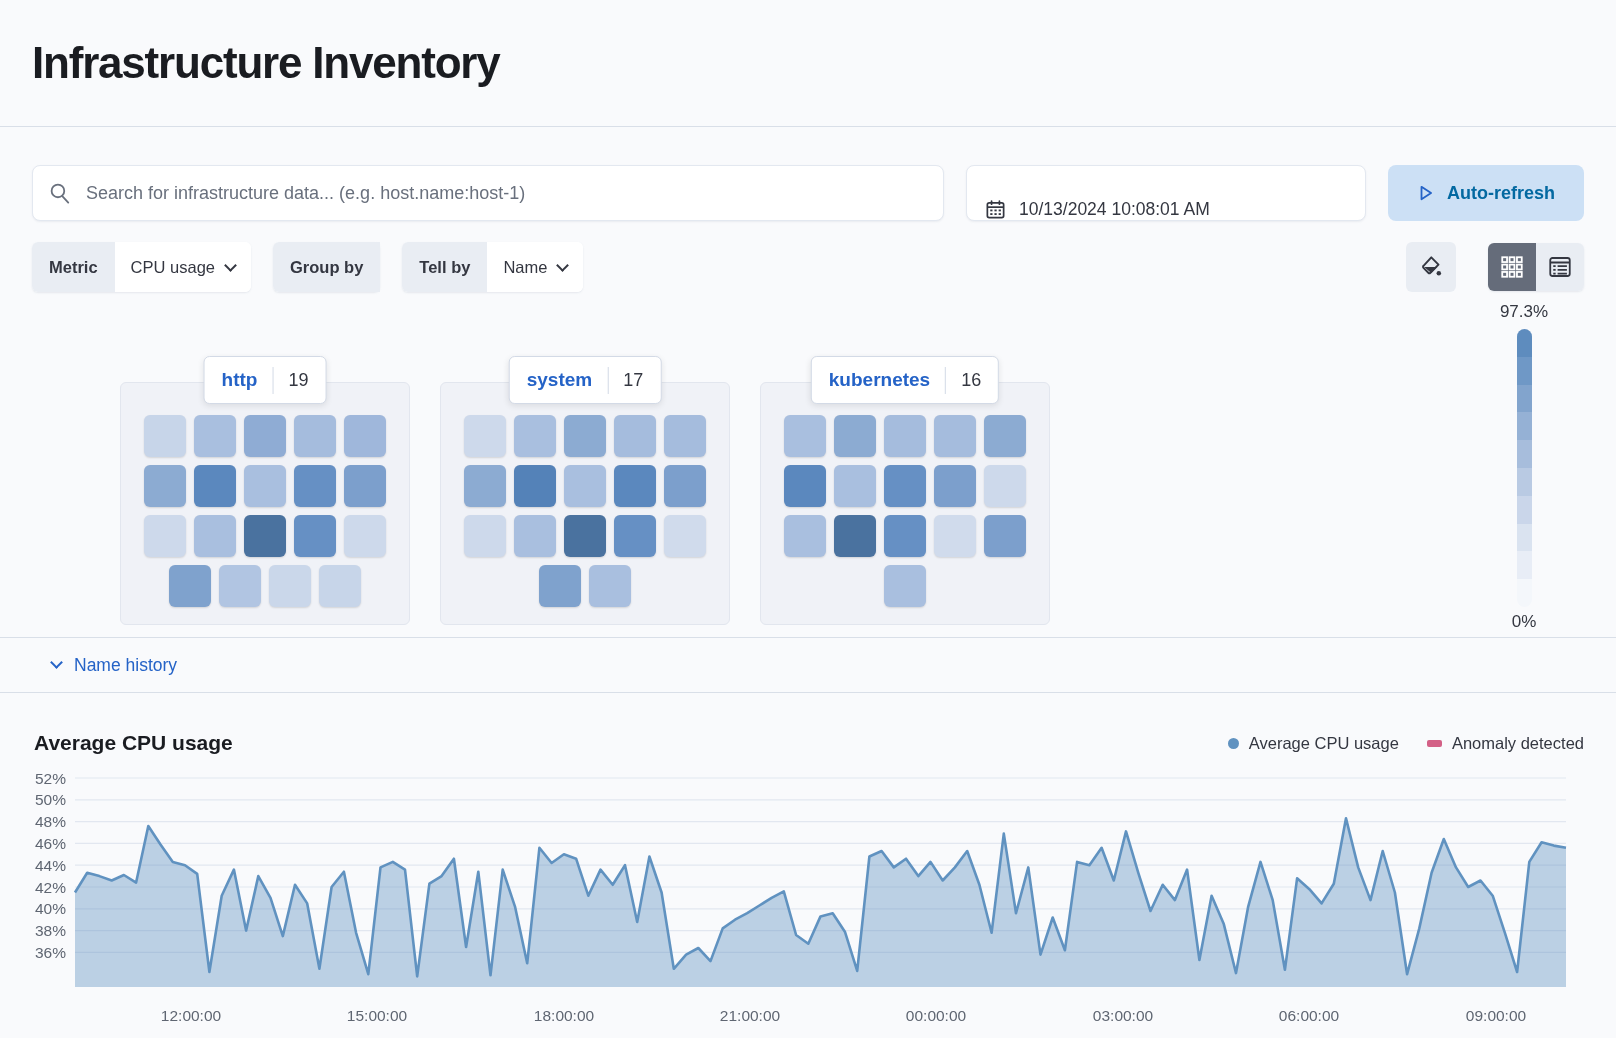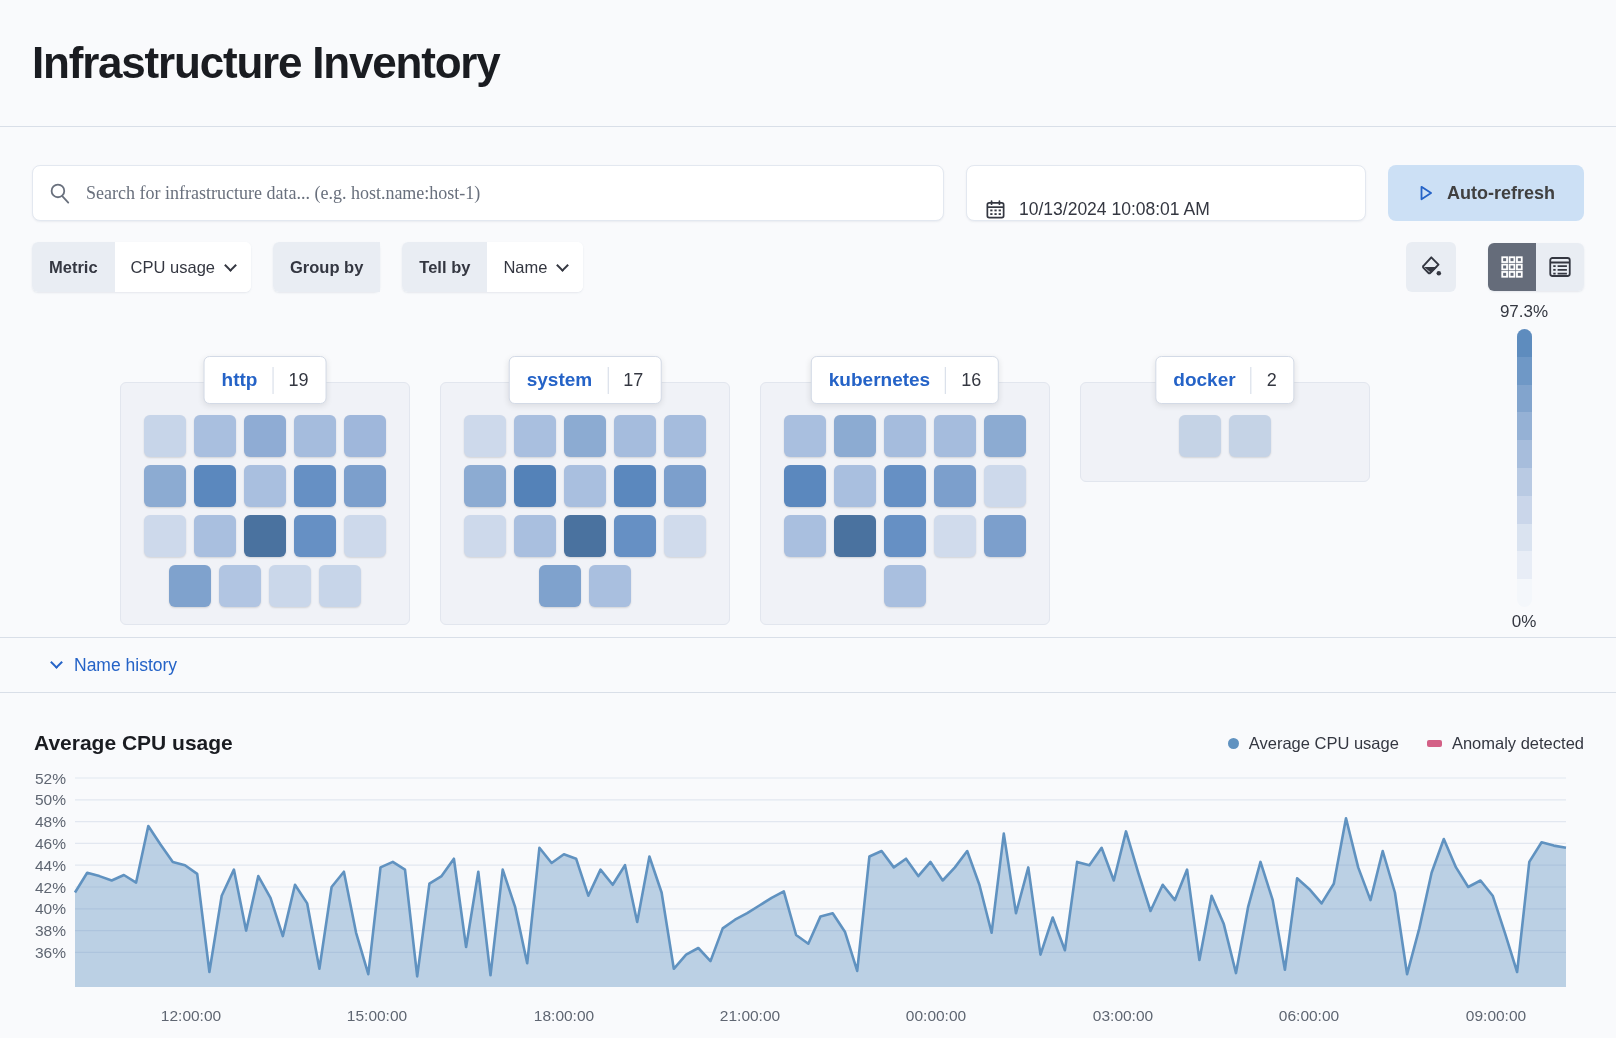--- a/index.html
+++ b/index.html
@@ -18,27 +18,27 @@
     height:56px; padding:0 26px; display:inline-flex; align-items:center; gap:12px;
     font-size:18px; font-weight:700; font-family:inherit; cursor:pointer; }
   .view-btn { background:#E9EDF3; color:#343741; border:none; border-radius:8px;
     height:56px; padding:0 20px; display:inline-flex; align-items:center; gap:14px;
     font-size:18px; font-weight:600; font-family:inherit; cursor:pointer; }
   .chev { width:9px; height:9px; border-right:2.4px solid currentColor; border-bottom:2.4px solid currentColor;
     transform:rotate(45deg); margin-top:-4px; display:inline-block; }
   
   .toolbar { display:flex; gap:22px; padding:38px 32px 0; align-items:center; }
   .search-box { flex:1; height:56px; background:#FFFFFF; border:1px solid #E3E8F0; border-radius:8px;
-    display:flex; align-items:center; padding:0 16px; gap:13px; box-shadow:0 1px 2px rgba(152,162,179,.15);font-family:Liberation Serif, serif; }
+    display:flex; align-items:center; padding:0 16px; gap:13px; box-shadow:0 1px 2px rgba(152,162,179,.15); }
   .search-box input { flex:1; border:none; outline:none; font-size:18px; color:#343741; font-family:inherit; background:transparent; }
   .search-box input::placeholder { color:#69707D; }
   .date-btn { width:400px; height:56px; background:#FFFFFF; border:1px solid #E3E8F0; border-radius:8px;
     display:inline-flex; align-items:flex-end; gap:13px; padding:0 18px; font-size:17.5px; color:#343741;
     font-family:inherit; cursor:pointer; box-shadow:0 1px 2px rgba(152,162,179,.15); }
-  .refresh-btn { width:196px; height:56px; background:#CCE0F5; color:#404040; border:none; border-radius:8px;
+  .refresh-btn { width:196px; height:56px; background:#CCE0F5; color:#0369a1; border:none; border-radius:8px;
     display:inline-flex; align-items:center; justify-content:center; gap:12px; font-size:18px; font-weight:700;
     font-family:inherit; cursor:pointer; }
   
   .filter-row { display:flex; align-items:center; padding:21px 32px 0; gap:22px; }
   .ctrl { display:inline-flex; align-items:stretch; height:50px; border-radius:6px;
     box-shadow:0 1px 2px rgba(152,162,179,.2); background:#fff; }
   .ctrl-label { background:#E9EDF3; font-weight:700; font-size:16.5px; padding:0 17px;
     display:flex; align-items:center; border-radius:6px 0 0 6px; color:#343741; }
   .ctrl-value { background:#FFFFFF; border:none; display:inline-flex; align-items:center; gap:11px;
     padding:0 16px; font-size:16.5px; color:#343741; border-radius:0 6px 6px 0; font-family:inherit; cursor:pointer; }
@@ -279,31 +279,20 @@
           <div class="tile" style="background: rgb(169, 191, 223);"></div>
           <div class="tile" style="background: rgb(74, 114, 159);"></div>
           <div class="tile" style="background: rgb(102, 144, 196);"></div>
           <div class="tile" style="background: rgb(208, 219, 236);"></div>
           <div class="tile" style="background: rgb(124, 159, 204);"></div>
         </div>
         <div class="tile-row">
           <div class="tile" style="background: rgb(169, 191, 223);"></div>
         </div>
       </div>
-      <div class="group" style="height: 100px;">
-        <div class="badge">
-          <span class="badge-name">docker</span>
-          <span class="badge-sep"></span>
-          <span class="badge-count">2</span>
-        </div>
-        <div class="tile-row">
-          <div class="tile" style="background: rgb(197, 211, 230);"></div>
-          <div class="tile" style="background: rgb(197, 211, 230);"></div>
-        </div>
-      </div>
     </div>
   <div class="color-legend">
     <div>97.3%</div>
     <div class="legend-bar" id="legend-bar">
         <div class="legend-step" style="background: rgb(94, 140, 190);"></div>
         <div class="legend-step" style="background: rgb(111, 152, 198);"></div>
         <div class="legend-step" style="background: rgb(130, 164, 205);"></div>
         <div class="legend-step" style="background: rgb(149, 177, 213);"></div>
         <div class="legend-step" style="background: rgb(167, 189, 220);"></div>
         <div class="legend-step" style="background: rgb(185, 202, 227);"></div>

